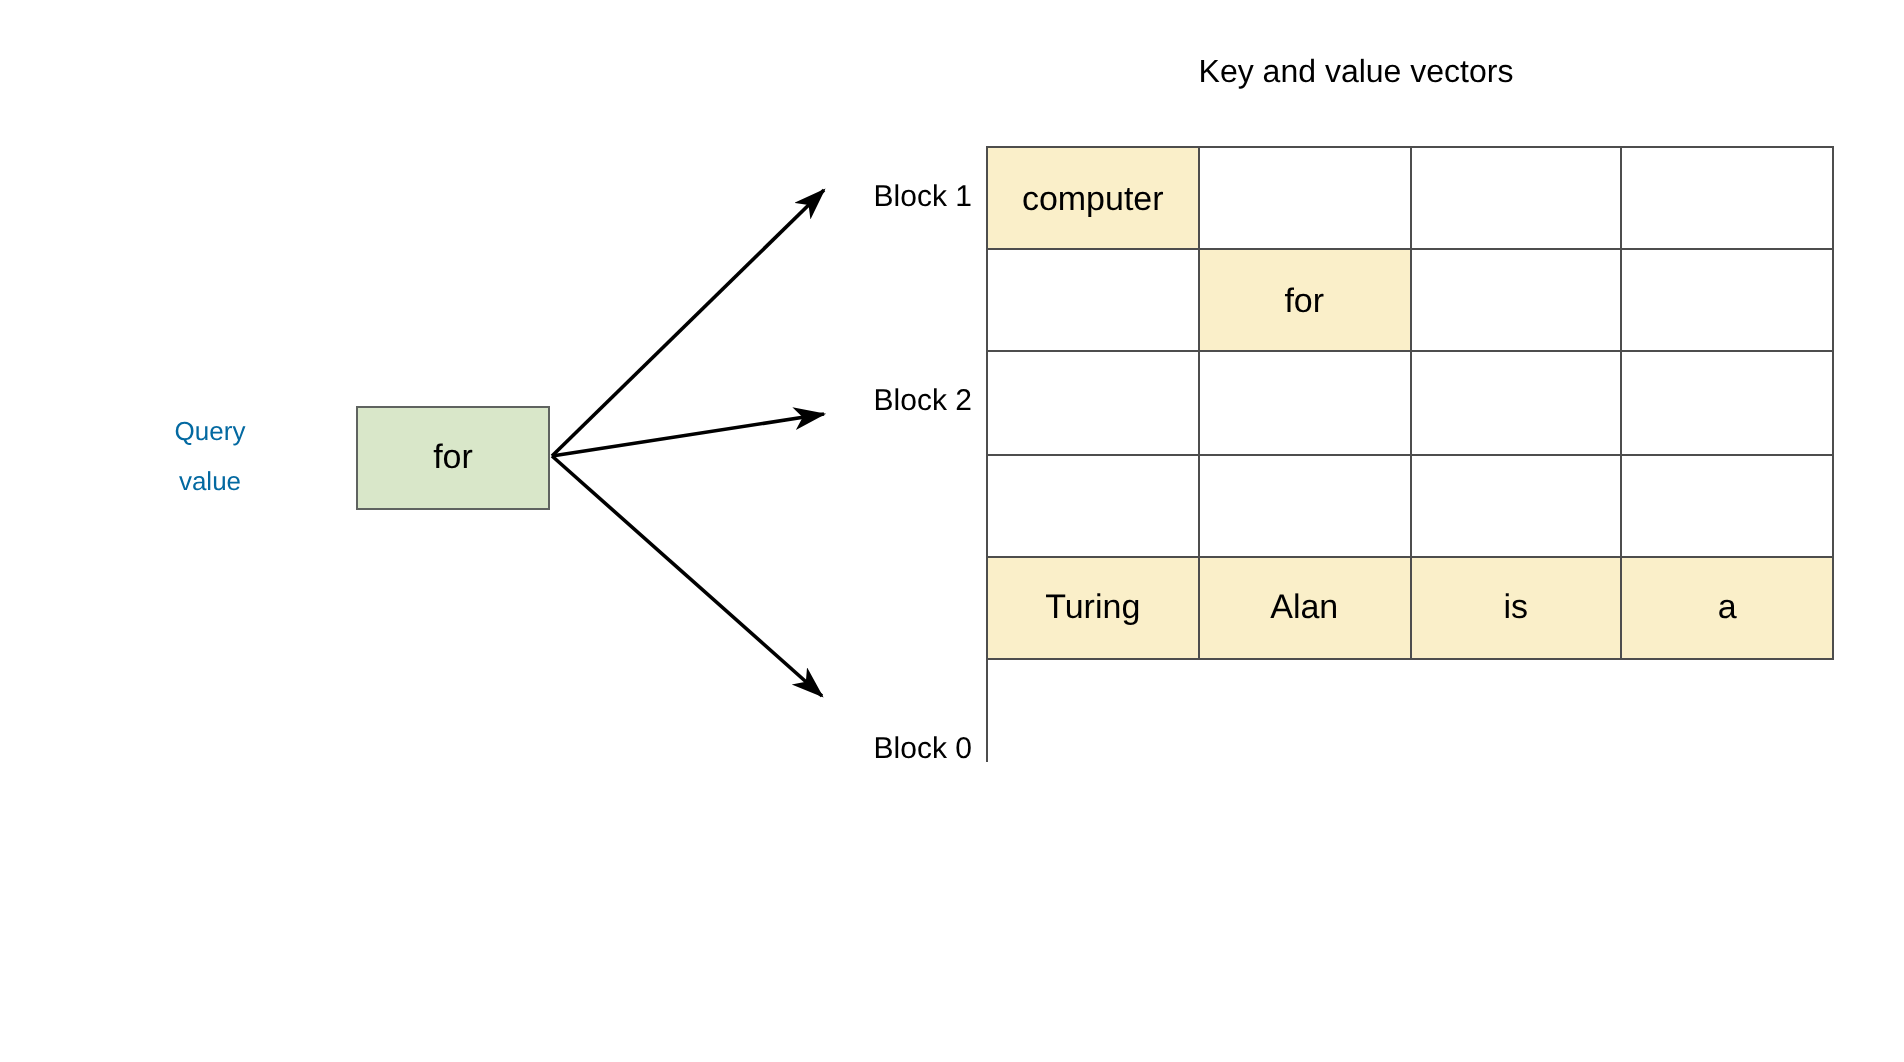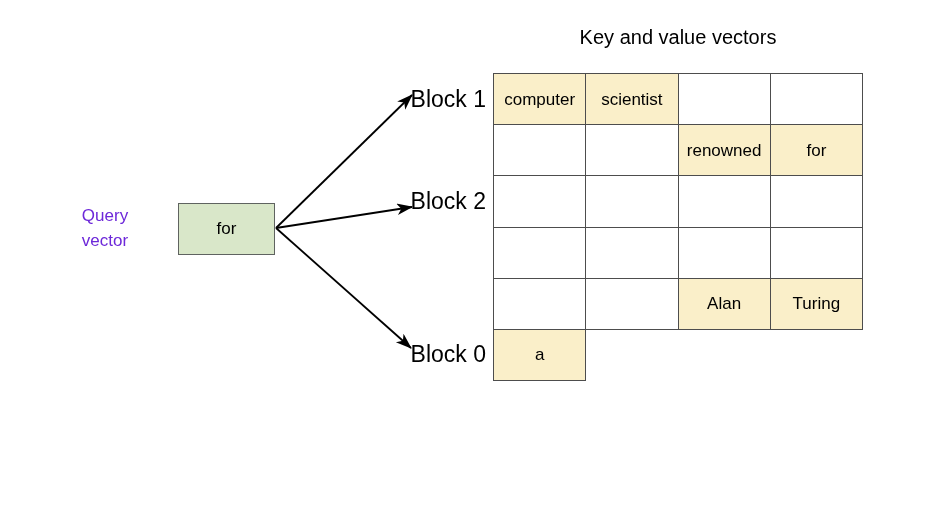--- a/index.html
+++ b/index.html
@@ -19,35 +19,35 @@
     overflow: hidden;
   }
 
   
   #title {
     position: absolute;
     left: 493px;
     top: 24px;
     width: 370px;
     text-align: center;
-    font-size: 20px;
+    font-size: 16px;
     color: #000000;
     line-height: 26px;
     white-space: nowrap;
   }
 
   
   #query-label {
     position: absolute;
     left: 40px;
     top: 203px;
     width: 130px;
     text-align: center;
-    font-size: 17px;
-    color: #6d28d9;
+    font-size: 13px;
+    color: #0369a1;
     line-height: 25px;
   }
   #query-label span { display: block; }
 
   
   #query-box {
     position: absolute;
     left: 178px;
     top: 203px;
     width: 97px;
@@ -70,32 +70,32 @@
     width: 952px;
     height: 531px;
     pointer-events: none;
   }
 
   
   .block-label {
     position: absolute;
     width: 86px;
     text-align: right;
-    font-size: 23px;
+    font-size: 15px;
     color: #000000;
     line-height: 20px;
     white-space: nowrap;
   }
 
   
   #grid {
     position: absolute;
     left: 493px;
     top: 73px;
-    width: 370px;
+    width: 424px;
     height: 308px;
     box-sizing: border-box;
     display: grid;
     grid-template-columns: repeat(4, 1fr);
     grid-template-rows: repeat(6, 1fr);
     border-top: 1.6px solid #4d4d4d;
     border-left: 1.6px solid #4d4d4d;
   }
   .cell {
     box-sizing: border-box;
@@ -116,21 +116,21 @@
 </style>
 </head>
 <body>
 
 <div id="canvas">
 
   <div id="title">Key and value vectors</div>
 
   <div id="query-label">
     <span>Query</span>
-    <span>vector</span>
+    <span>value</span>
   </div>
 
   <div id="query-box">
     <span>for</span>
   </div>
 
   <svg id="arrows" viewBox="0 0 952 531" width="952" height="531" xmlns="http://www.w3.org/2000/svg">
     <defs>
       <marker id="ahead" markerWidth="10" markerHeight="10" refX="8.4" refY="3.2" orient="auto" markerUnits="strokeWidth">
         <path d="M0,0 L9,3.2 L0,6.4 L2.4,3.2 z" fill="#000000"></path>
@@ -139,54 +139,51 @@
     <g id="arrow-lines">
         <line x1="276" y1="228" x2="412" y2="95" stroke="#000000" stroke-width="1.8" marker-end="url(#ahead)"></line>
         <line x1="276" y1="228" x2="412" y2="207" stroke="#000000" stroke-width="1.8" marker-end="url(#ahead)"></line>
         <line x1="276" y1="228" x2="411" y2="348" stroke="#000000" stroke-width="1.8" marker-end="url(#ahead)"></line>
       </g>
   </svg>
 
   <div id="block-labels">
       <div class="block-label" style="left: 400px; top: 88.6667px;">Block 1</div>
       <div class="block-label" style="left: 400px; top: 191.333px;">Block 2</div>
-      <div class="block-label" style="left: 400px; top: 344px;">Block 0</div>
+      <div class="block-label" style="left: 400px; top: 365px;">Block 0</div>
     </div>
 
   <div id="grid">
       <div class="cell filled">
         <span class="txt">computer</span>
       </div>
-      <div class="cell filled">
-        <span class="txt">scientist</span>
-      </div>
       <div class="cell"></div>
       <div class="cell"></div>
       <div class="cell"></div>
       <div class="cell"></div>
-      <div class="cell filled">
-        <span class="txt">renowned</span>
-      </div>
       <div class="cell filled">
         <span class="txt">for</span>
       </div>
       <div class="cell"></div>
       <div class="cell"></div>
       <div class="cell"></div>
       <div class="cell"></div>
       <div class="cell"></div>
       <div class="cell"></div>
       <div class="cell"></div>
       <div class="cell"></div>
       <div class="cell"></div>
       <div class="cell"></div>
       <div class="cell filled">
+        <span class="txt">Turing</span>
+      </div>
+      <div class="cell filled">
         <span class="txt">Alan</span>
       </div>
       <div class="cell filled">
-        <span class="txt">Turing</span>
+        <span class="txt">is</span>
       </div>
       <div class="cell filled">
         <span class="txt">a</span>
       </div>
     </div>
 
 </div>
 
 </body></html>

